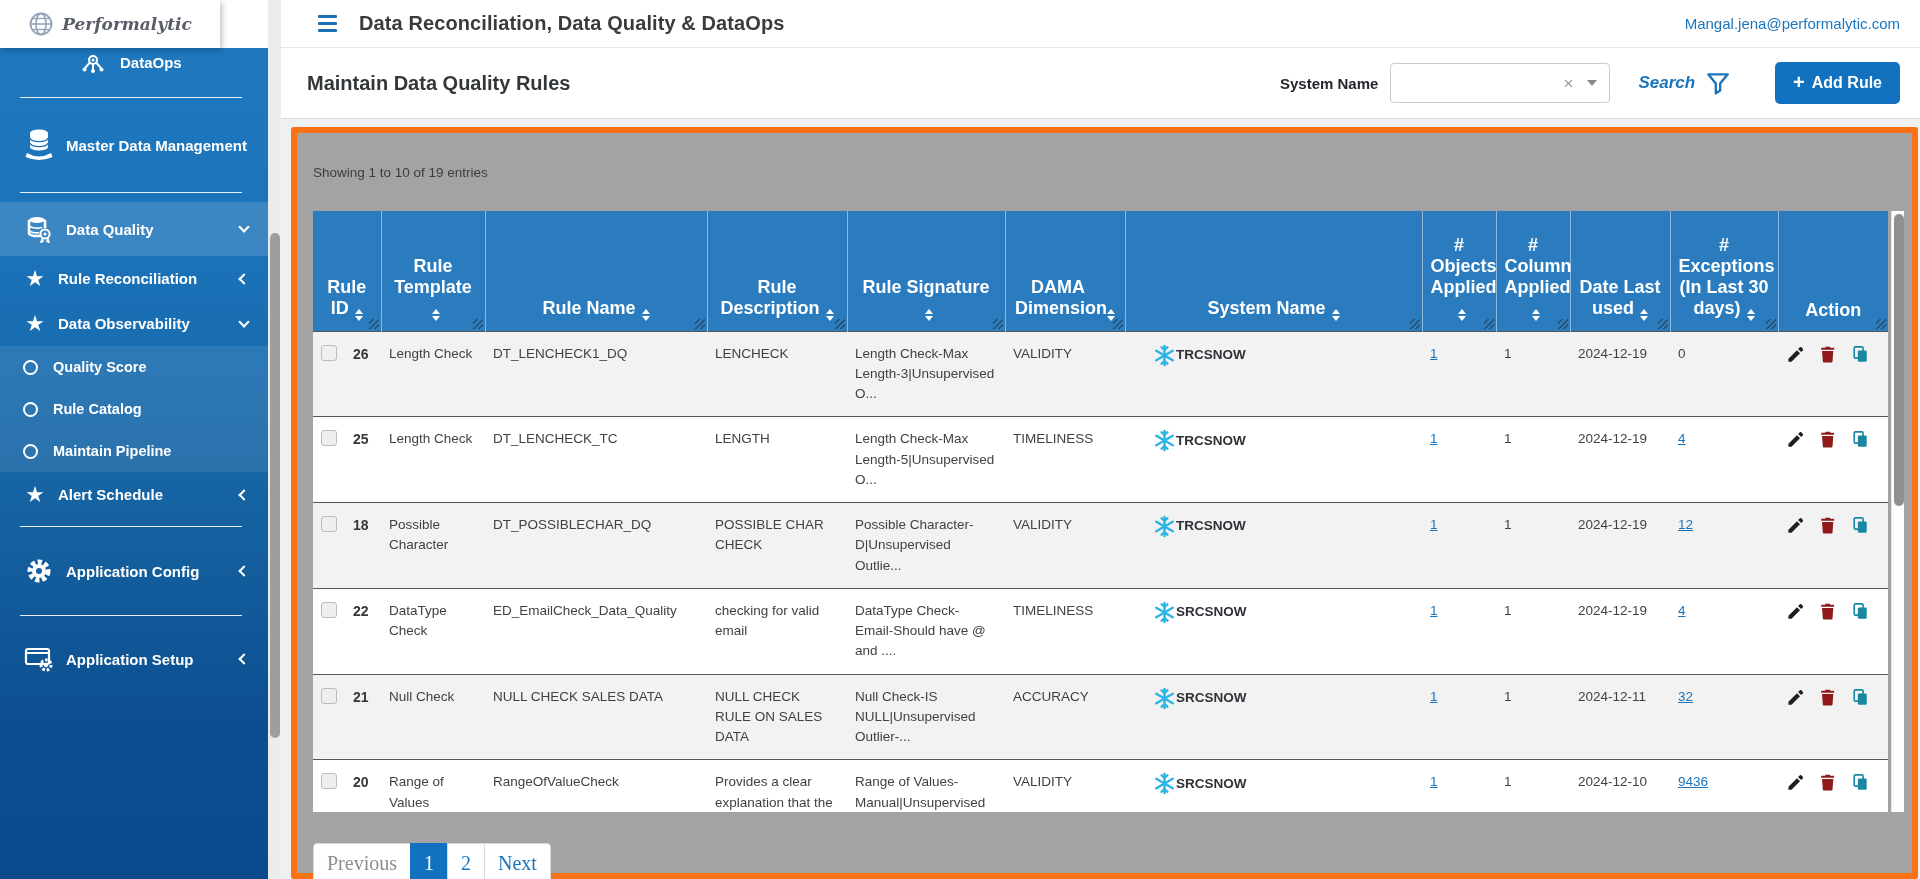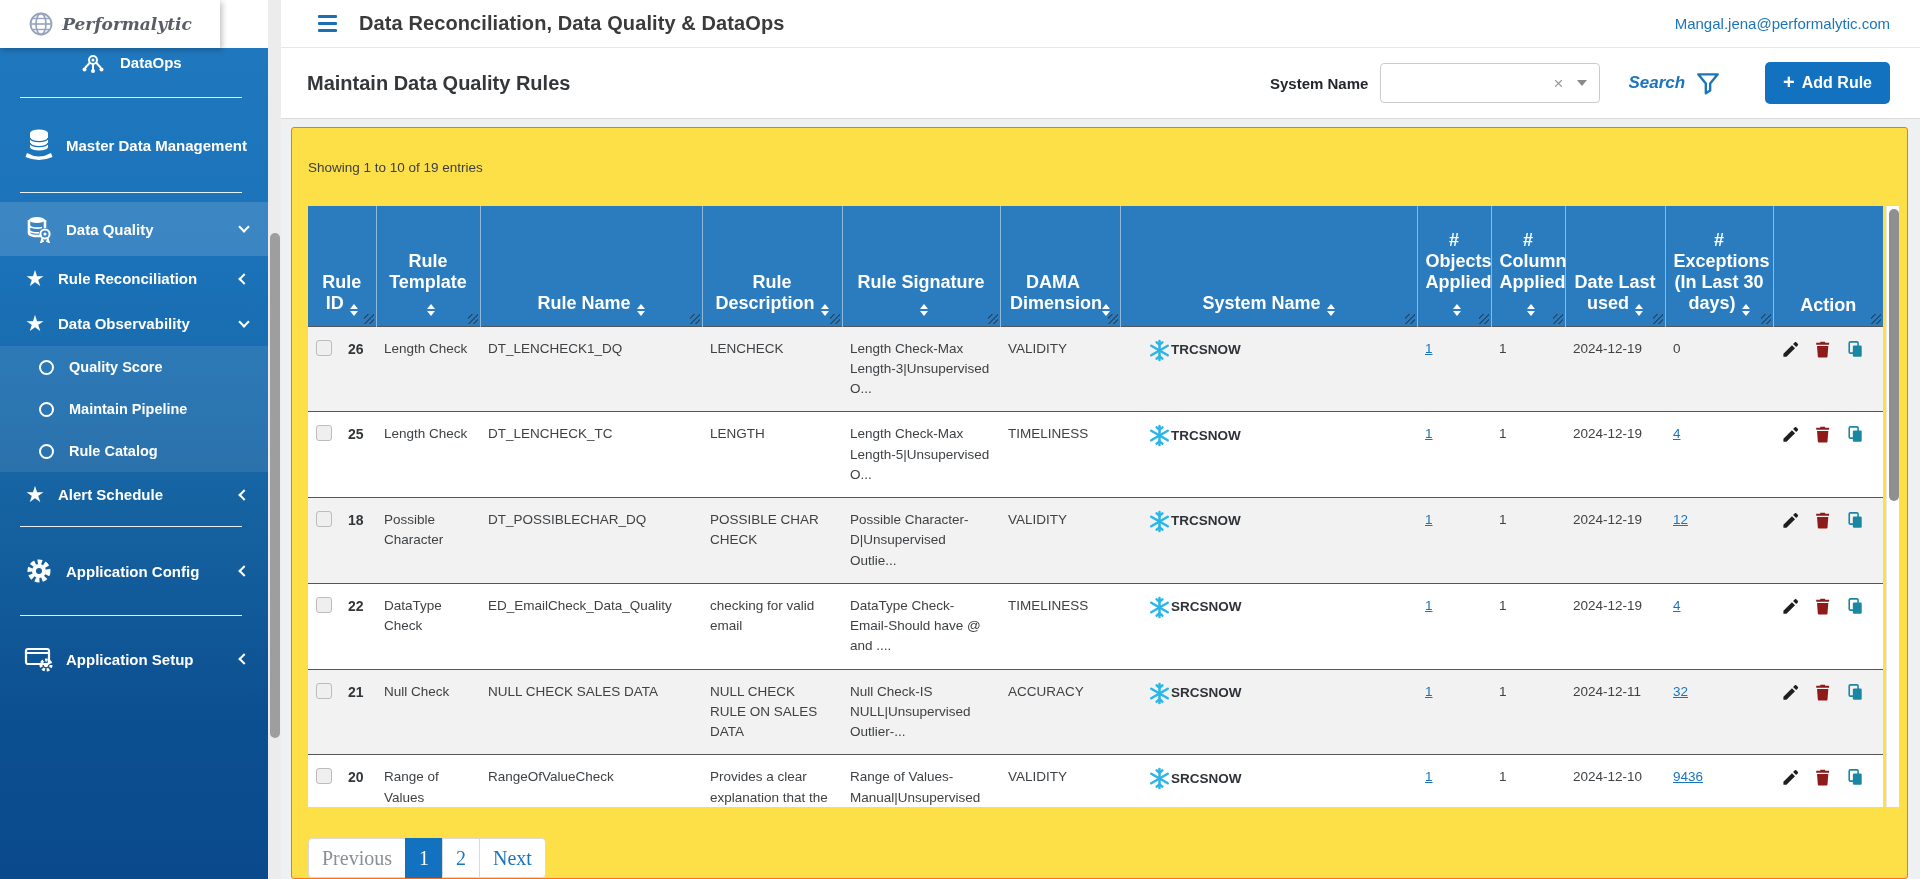--- a/index.html
+++ b/index.html
@@ -16,21 +16,21 @@
   .logo-rest { position:absolute; top:0; left:220px; right:13px; height:48px; background:#fff; z-index:4; }
   .logo-text { font-family:"DejaVu Serif", serif; font-style:italic; font-weight:bold; font-size:17px; color:#585d68;text-align:center; }
   .nav { position:absolute; top:48px; left:0; right:13px; bottom:0; overflow:hidden; }
   .nav-item { display:flex; align-items:center; gap:12px; color:#fff; font-size:15px; font-weight:600;
     padding:13px 14px 13px 24px; position:relative; cursor:pointer; }
   .nav-item .lbl { flex:1; }
   .nav-item.active { background:rgba(255,255,255,.14); }
   .nav-item.cut { margin-top:-12px; padding-left:78px; }
   .nav-item.tall { padding-top:20px; padding-bottom:20px; }
   .nav-sub { background:rgba(255,255,255,.09); }
-  .nav-sub .nav-item { padding-left:36px; font-weight:600; font-size:14.5px; }
+  .nav-sub .nav-item { padding-left:20px; font-weight:600; font-size:14.5px; }
   .divider { height:1px; background:rgba(255,255,255,.9); margin:9px 26px 9px 20px; }
   .chev { width:8px; height:8px; border-right:2.4px solid #fff; border-bottom:2.4px solid #fff; display:inline-block; flex:0 0 auto; margin-right:6px; }
   .chev.down { transform:rotate(45deg); margin-top:-4px; }
   .chev.left { transform:rotate(135deg); margin-left:4px; }
   .star-ic { font-size:19px; line-height:1; flex:0 0 22px; text-align:center; }
   .circle-ic { width:15px; height:15px; border:2.5px solid #fff; border-radius:50%; flex:0 0 15px; margin:0 3px; }
   .svg-ic { flex:0 0 30px; display:flex; justify-content:center; }
 
   
   .main { flex:1; display:flex; flex-direction:column; height:879px; background:#eef0f2; }
@@ -48,21 +48,21 @@
     display:flex; align-items:center; justify-content:flex-end; padding:0 12px; gap:14px; cursor:pointer; }
   .clear-x { color:#9a9a9a; font-size:17px; line-height:1; }
   .caret { width:0; height:0; border-left:5px solid transparent; border-right:5px solid transparent; border-top:6px solid #8a8a8a; }
   .search-link { display:flex; align-items:center; gap:10px; margin:0 44px 0 28px; cursor:pointer; }
   .search-txt { color:#1b75bc; font-size:17px; font-style:italic; font-weight:600; }
   .add-btn { background:#1272bf; color:#fff; border:none; border-radius:5px; height:42px; padding:0 18px;
     font-size:16px; font-weight:700; display:flex; align-items:center; gap:7px; cursor:pointer; font-family:inherit; }
   .add-plus { font-size:20px; font-weight:700; line-height:1; margin-top:-2px; }
 
   .content { flex:1; padding:8px 14px 0 10px; overflow:hidden; }
-  .card { background:#fde047; border:1px solid #f97316; border-radius:3px; height:100%; padding:32px 8px 0 16px; }
+  .card { background:#a3a3a3; border:6px solid #f97316; border-radius:3px; height:100%; padding:32px 8px 0 16px; }
   .showing { font-size:13.5px; color:#3a3e42; margin-bottom:31px; }
 
   .table-wrap { position:relative; width:1591px; height:601px; overflow:hidden; }
   table { border-collapse:collapse; table-layout:fixed; width:1575px; }
   thead th { background:#2a7cbf; color:#fff; font-size:18px; font-weight:700; text-align:center;
     vertical-align:bottom; height:120px; padding:8px 8px 10px 8px; border-right:1px solid #8fb9da; position:relative; }
   thead th:last-child { border-right:none; }
   thead th .rz { position:absolute; right:2px; bottom:2px; width:10px; height:10px;
     background:repeating-linear-gradient(135deg, transparent 0 2.5px, rgba(40,40,40,.55) 2.5px 4px); }
   .sort { display:inline-flex; flex-direction:column; gap:2px; margin-left:6px; vertical-align:baseline; }
@@ -164,25 +164,25 @@
       <span class="chev down"></span>
     </div>
 
     <div class="nav-sub">
       <div class="nav-item">
         <span class="circle-ic"></span>
         <span class="lbl">Quality Score</span>
       </div>
       <div class="nav-item">
         <span class="circle-ic"></span>
-        <span class="lbl">Maintain Pipeline</span>
+        <span class="lbl">Rule Catalog</span>
       </div>
       <div class="nav-item">
         <span class="circle-ic"></span>
-        <span class="lbl">Rule Catalog</span>
+        <span class="lbl">Maintain Pipeline</span>
       </div>
     </div>
 
     <div class="nav-item">
       <span class="star-ic">★</span>
       <span class="lbl">Alert Schedule</span>
       <span class="chev left"></span>
     </div>
     <div class="divider"></div>
 

